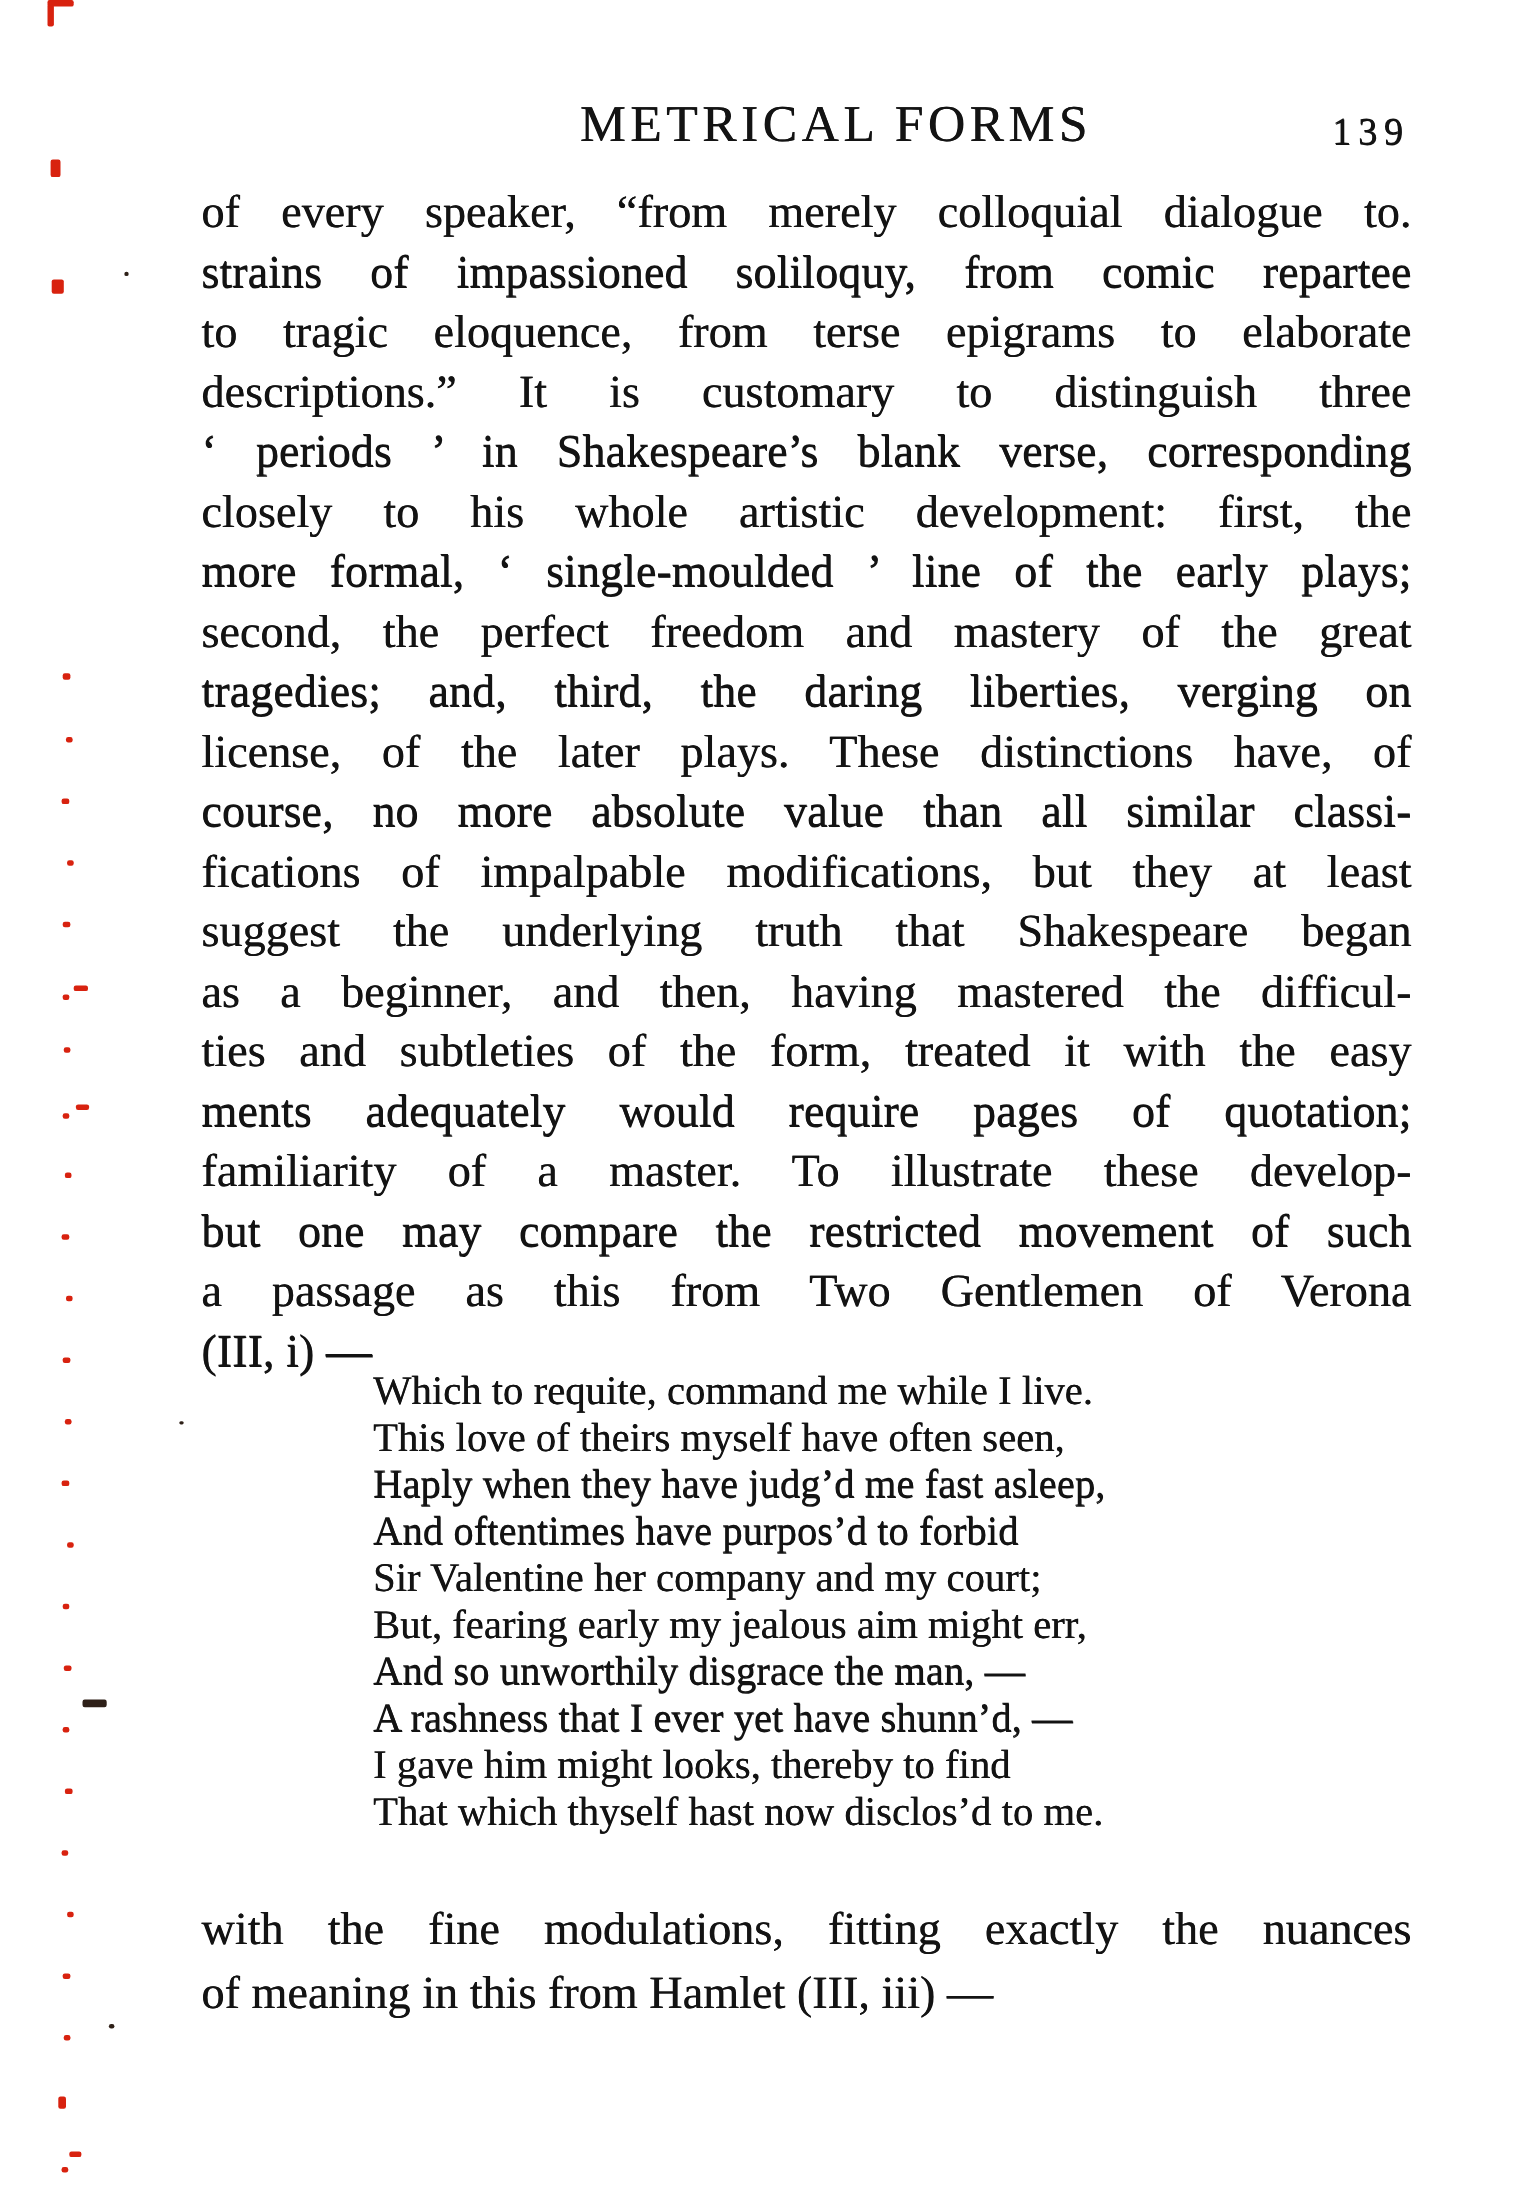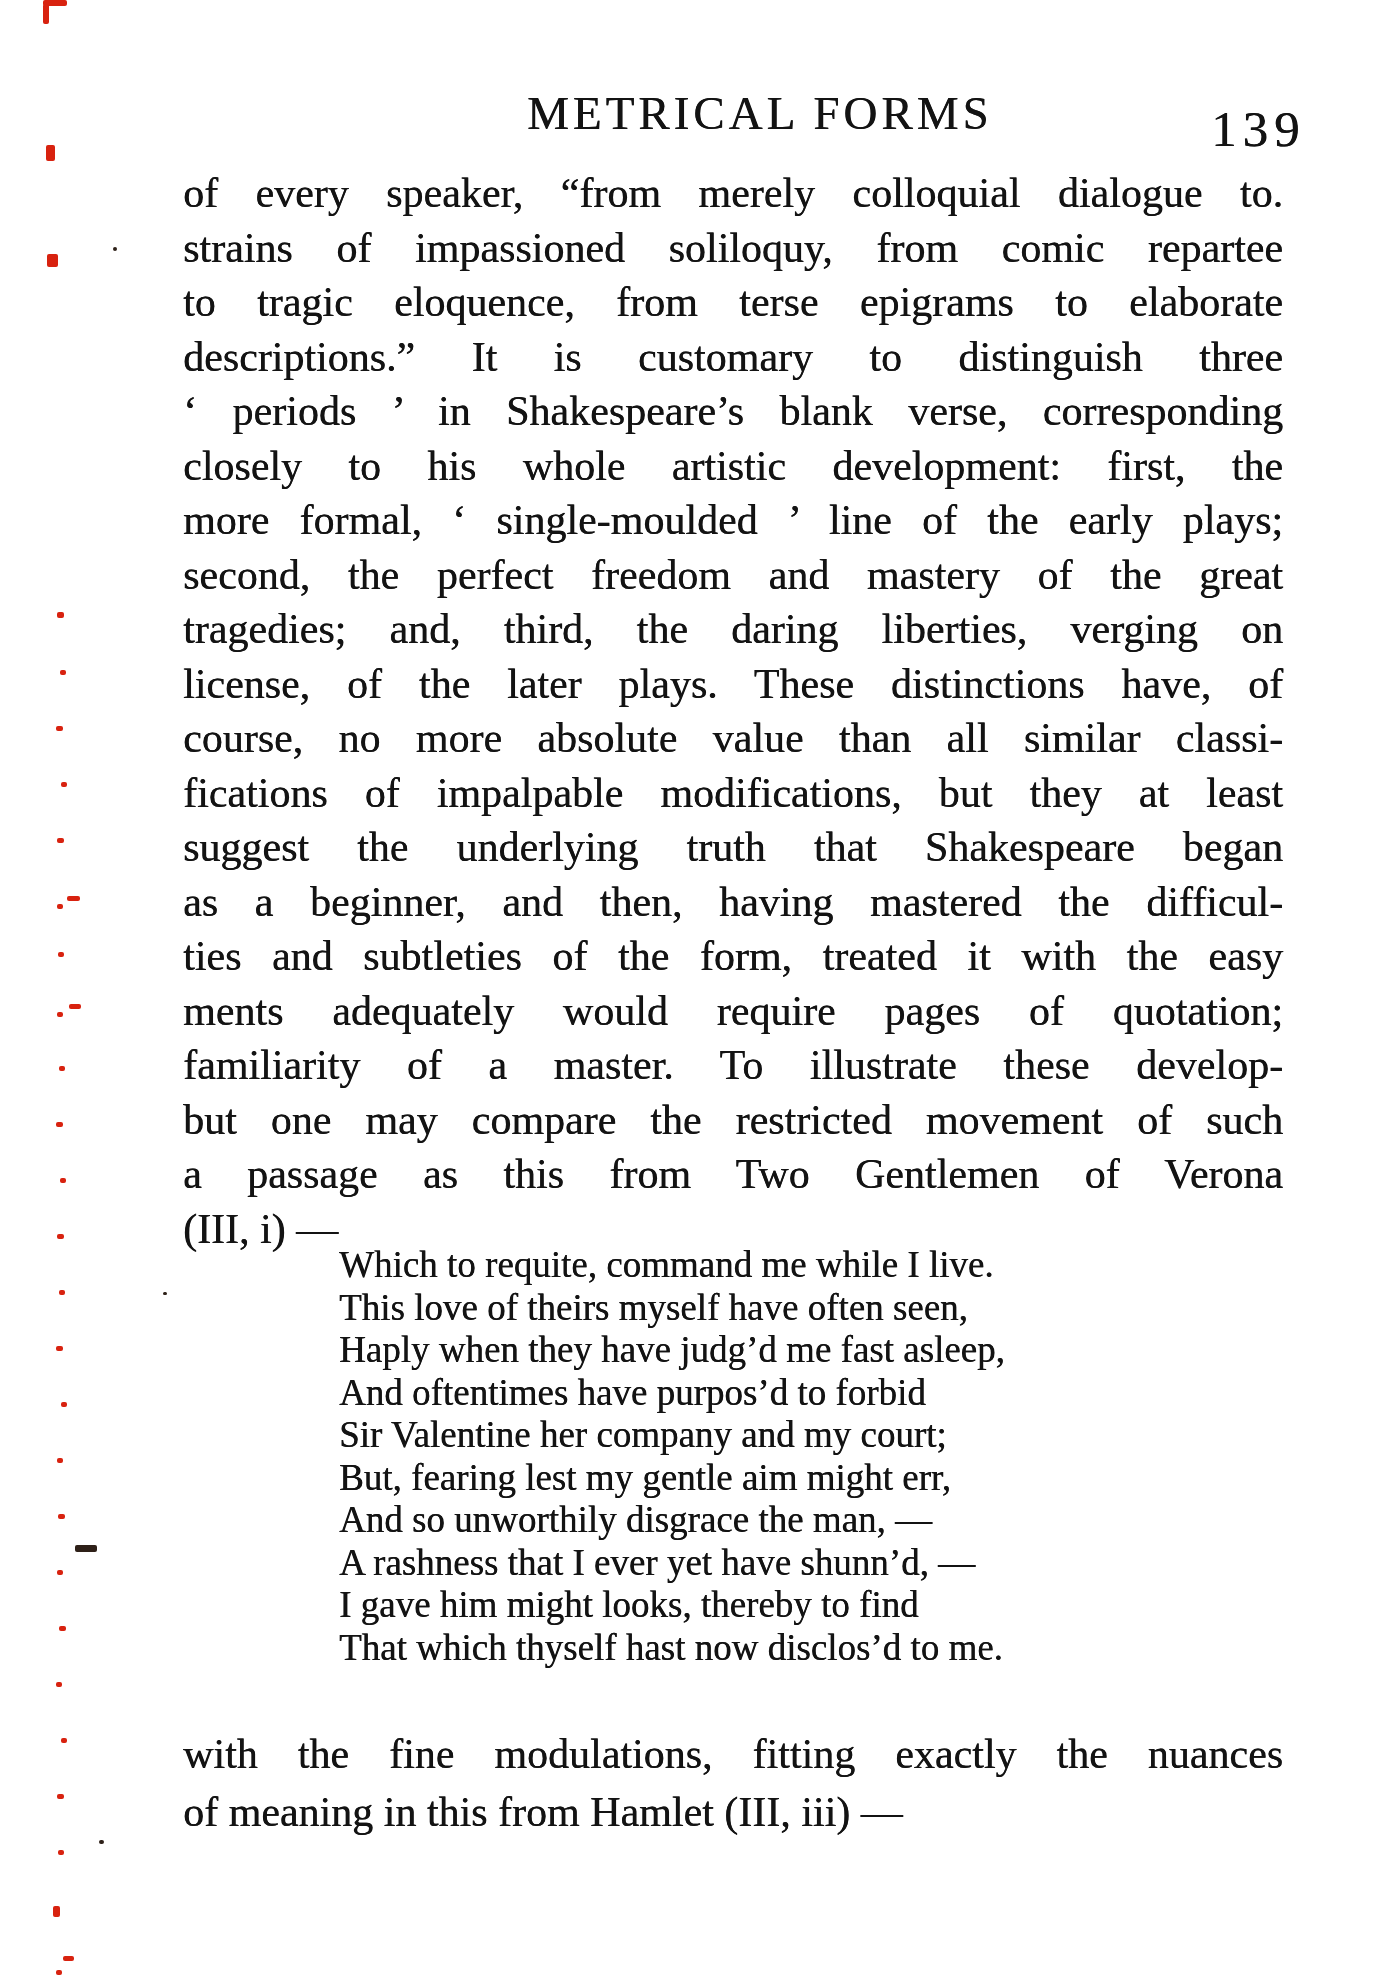--- a/index.html
+++ b/index.html
@@ -12,21 +12,21 @@
     overflow:hidden;
     margin-left:43px;
   }
   .ink{text-shadow:0.4px 0.4px 0 currentColor;}
   .runhead{
     position:absolute;left:484px;top:86px;
     font-size:47px;letter-spacing:4px;white-space:nowrap;
   }
   .pagenum{
     position:absolute;left:1168px;top:100px;
-    font-size:51px;letter-spacing:6px;white-space:nowrap;
+    font-size:35px;letter-spacing:6px;white-space:nowrap;
   }
   .par{position:absolute;left:140px;width:1100px;}
   .par1{top:166px;}
   .par1 .ln{font-size:42px;line-height:54.5px;height:54.5px;}
   .par2{top:1726px;}
   .par2 .ln{font-size:42px;line-height:57.5px;height:57.5px;}
   .j{text-align:justify;text-align-last:justify;font-family:Liberation Serif, serif;}
   .last{text-align:left;}
   .verse{position:absolute;left:296px;top:1244px;}
   .verse .ln{font-size:37px;line-height:42.5px;height:42.5px;white-space:nowrap;}
@@ -63,21 +63,21 @@
       <div class="ln j">a passage as this from Two Gentlemen of Verona</div>
       <div class="ln last">(III, i) —</div>
     </div>
 
   <div class="verse ink" id="verse">
       <div class="ln last">Which to requite, command me while I live.</div>
       <div class="ln last">This love of theirs myself have often seen,</div>
       <div class="ln last">Haply when they have judg’d me fast asleep,</div>
       <div class="ln last">And oftentimes have purpos’d to forbid</div>
       <div class="ln last">Sir Valentine her company and my court;</div>
-      <div class="ln last">But, fearing lest my gentle aim might err,</div>
+      <div class="ln last">But, fearing early my jealous aim might err,</div>
       <div class="ln last">And so unworthily disgrace the man, —</div>
       <div class="ln last">A rashness that I ever yet have shunn’d, —</div>
       <div class="ln last">I gave him might looks, thereby to find</div>
       <div class="ln last">That which thyself hast now disclos’d to me.</div>
     </div>
 
   <div class="par par2 ink" id="par2">
       <div class="ln j">with the fine modulations, fitting exactly the nuances</div>
       <div class="ln last">of meaning in this from Hamlet (III, iii) —</div>
     </div>

